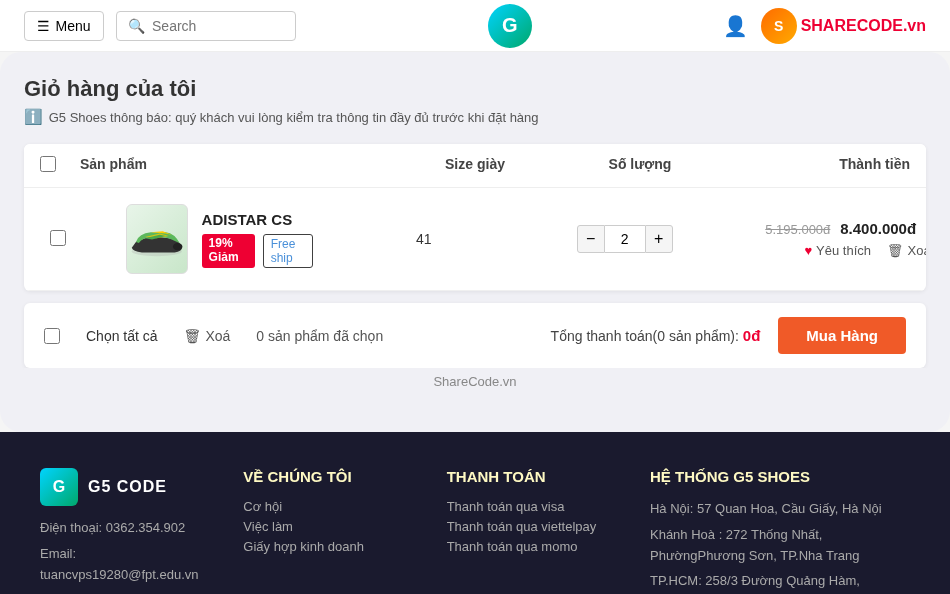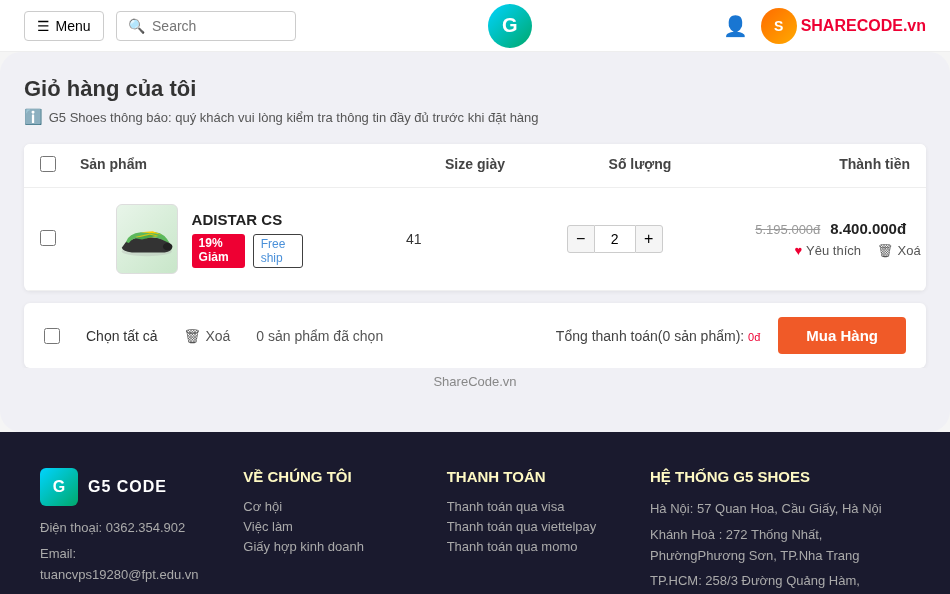--- a/index.html
+++ b/index.html
@@ -64,21 +64,21 @@
       display: grid;
       grid-template-columns: 40px 1fr 150px 180px 180px;
       padding: 12px 16px;
       background: #fff;
       border-bottom: 1px solid #eee;
       font-weight: bold; font-size: 14px; color: #444;
     }
     .cart-row {
       display: grid;
       grid-template-columns: 40px 1fr 150px 180px 180px;
-      padding: 16px 16px;
+      padding: 16px 26px;
       align-items: center;
       border-bottom: 1px solid #f0f0f0;
       gap: 36px;
     }
     .product-col { display: flex; align-items: center; gap: 14px; }
     .product-image {
       width: 80px; height: 70px;
       background: linear-gradient(135deg, #e8f5e9, #c8e6c9);
       border-radius: 6px;
       display: flex; align-items: center; justify-content: center;
@@ -121,21 +121,21 @@
     
     .cart-footer {
       background: #fff; border-radius: 6px; margin-top: 12px;
       display: flex; align-items: center; justify-content: space-between;
       padding: 14px 20px;
       box-shadow: 0 1px 4px rgba(0,0,0,0.07);
     }
     .footer-left { display: flex; align-items: center; gap: 26px; }
     .footer-right { display: flex; align-items: center; gap: 18px; }
     .total-text { font-size: 14px; color: #444; }
-    .total-amount { color: #e03; font-weight: normal; font-size: 11px; }
+    .total-amount { color: #e03; font-weight: bold; font-size: 15px; }
     .buy-btn {
       background: #f05a28; color: #fff; border: none; border-radius: 4px;
       padding: 10px 28px; font-size: 15px; font-weight: bold; cursor: pointer; text-align: center;
     }
     .delete-link { display: flex; align-items: center; gap: 4px; color: #555; font-size: 14px; cursor: pointer; }
     .selected-count { font-size: 14px; color: #555; }
 
     
     .watermark-bar {
       text-align: center; padding: 6px; color: #888; font-size: 13px;

